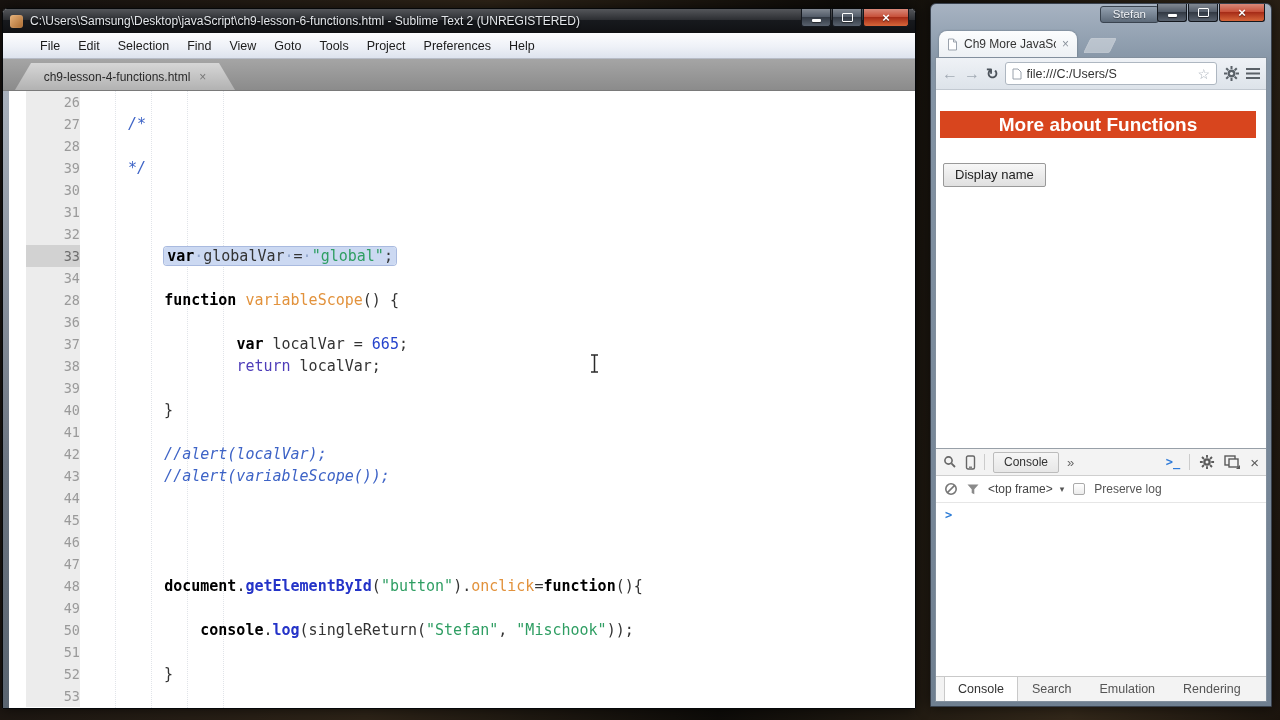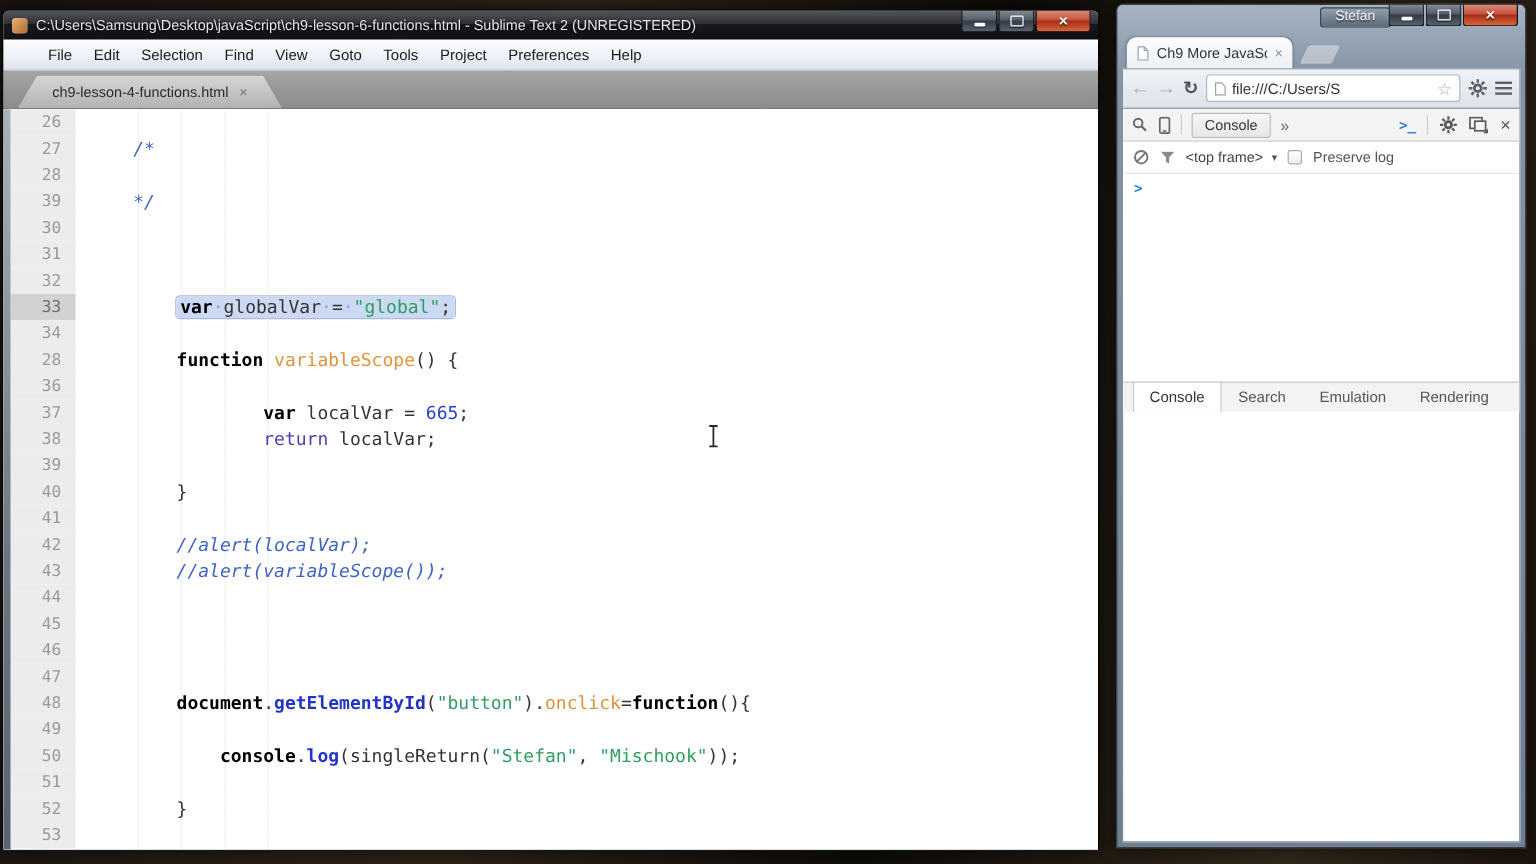--- a/index.html
+++ b/index.html
@@ -35,21 +35,21 @@
     display:flex;align-items:center;justify-content:center;gap:9px;font-size:12px;color:#2a2a2a;}
   .st-tabclose{color:#777;font-size:12px;}
   .st-codewrap{flex:1;position:relative;display:flex;background:#fff;overflow:hidden;}
   .st-leftstrip{width:6px;flex:0 0 6px;background:linear-gradient(#a9b1bc,#6d7682 60%,#596470);}
   .st-code{flex:1;position:relative;background:#fff;}
   .guide{position:absolute;top:0;bottom:0;width:0;border-left:1px dotted #e1e4e9;z-index:0;}
   .g1{left:106px}.g2{left:142px}.g3{left:178px}.g4{left:214px}
   .crow{display:flex;height:22px;line-height:22px;position:relative;z-index:1;
     font-family:"DejaVu Sans Mono",monospace;font-size:15px;white-space:pre;}
   .lnum{width:54px;flex:0 0 54px;background:#ececec;color:#9a9a9a;text-align:right;
-    padding-right:12px;box-sizing:border-box;font-size:13.5px;}
+    padding-right:0;box-sizing:border-box;font-size:13.5px;margin-left:17px;}
   .lnum.hl{background:#d2d2d2;color:#6e6e6e;}
   .ltext{padding-left:48px;color:#333;}
   .tk-plain{color:#333}
   .tk-k{color:#000;font-weight:700}
   .tk-id{color:#333}
   .tk-kw2{color:#4e3db9}
   .tk-num{color:#2644cc}
   .tk-str{color:#2f9e63}
   .tk-com{color:#3d63c6;font-style:italic}
   .tk-fn{color:#2433c8;font-weight:700}
@@ -244,20 +244,24 @@
         </div>
         <svg width="17" height="17" viewBox="0 0 17 17">
           <g stroke="#5a6168" stroke-width="2">
               <path d="M8.5 1 v3 M8.5 13 v3 M1 8.5 h3 M13 8.5 h3 M3.2 3.2 l2.1 2.1 M11.7 11.7 l2.1 2.1 M13.8 3.2 l-2.1 2.1 M5.3 11.7 l-2.1 2.1"></path>
             </g>
           <circle cx="8.5" cy="8.5" r="4" fill="#5a6168"></circle>
             <circle cx="8.5" cy="8.5" r="1.6" fill="#eff2f6"></circle>
         </svg>
         <span class="menu-bars"></span>
       </div>
+      <div class="cr-page">
+        <div class="banner" id="banner" style="background: rgb(216, 69, 30);">More about Functions</div>
+        <span class="display-btn">Display name</span>
+      </div>
       <div class="devtools">
         <div class="dt-toolbar">
           <svg width="14" height="14" viewBox="0 0 14 14">
             <circle cx="5.5" cy="5.5" r="3.6" fill="none" stroke="#666" stroke-width="1.6"></circle>
             <path d="M8.4 8.4 L12 12" stroke="#666" stroke-width="1.8"></path>
           </svg>
           <svg width="11" height="15" viewBox="0 0 11 15">
             <rect x="1.5" y="1" width="8" height="13" rx="1.5" fill="none" stroke="#666" stroke-width="1.4"></rect>
             <path d="M4 12.2 h3" stroke="#666" stroke-width="1.2"></path>
           </svg>

